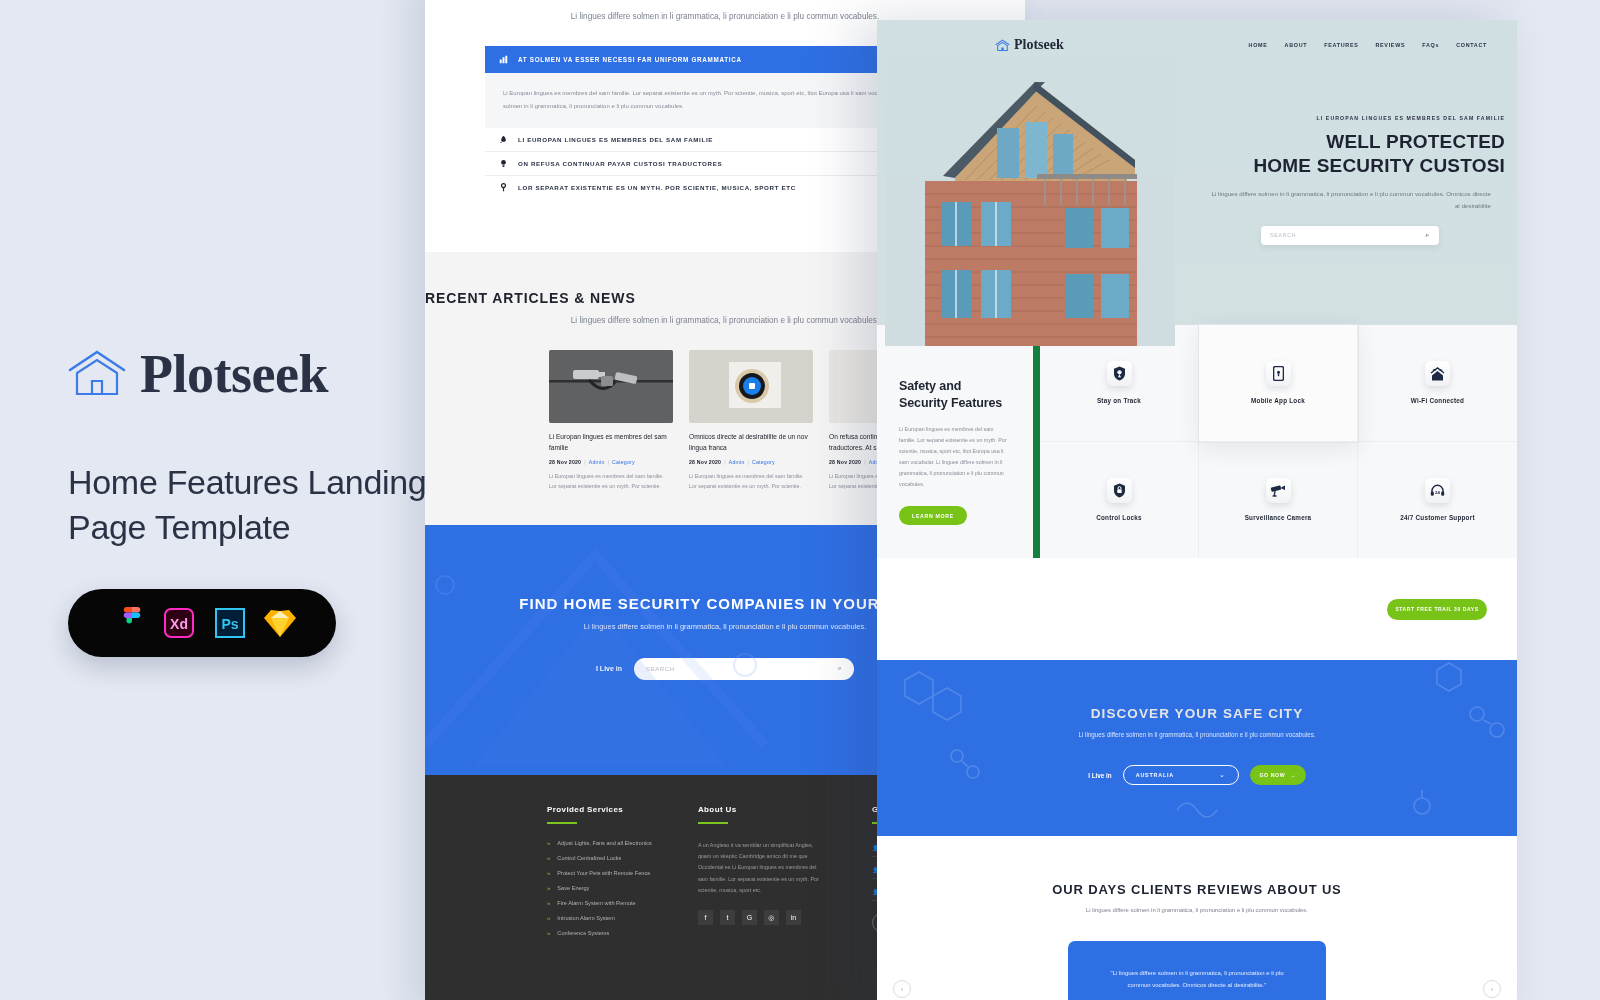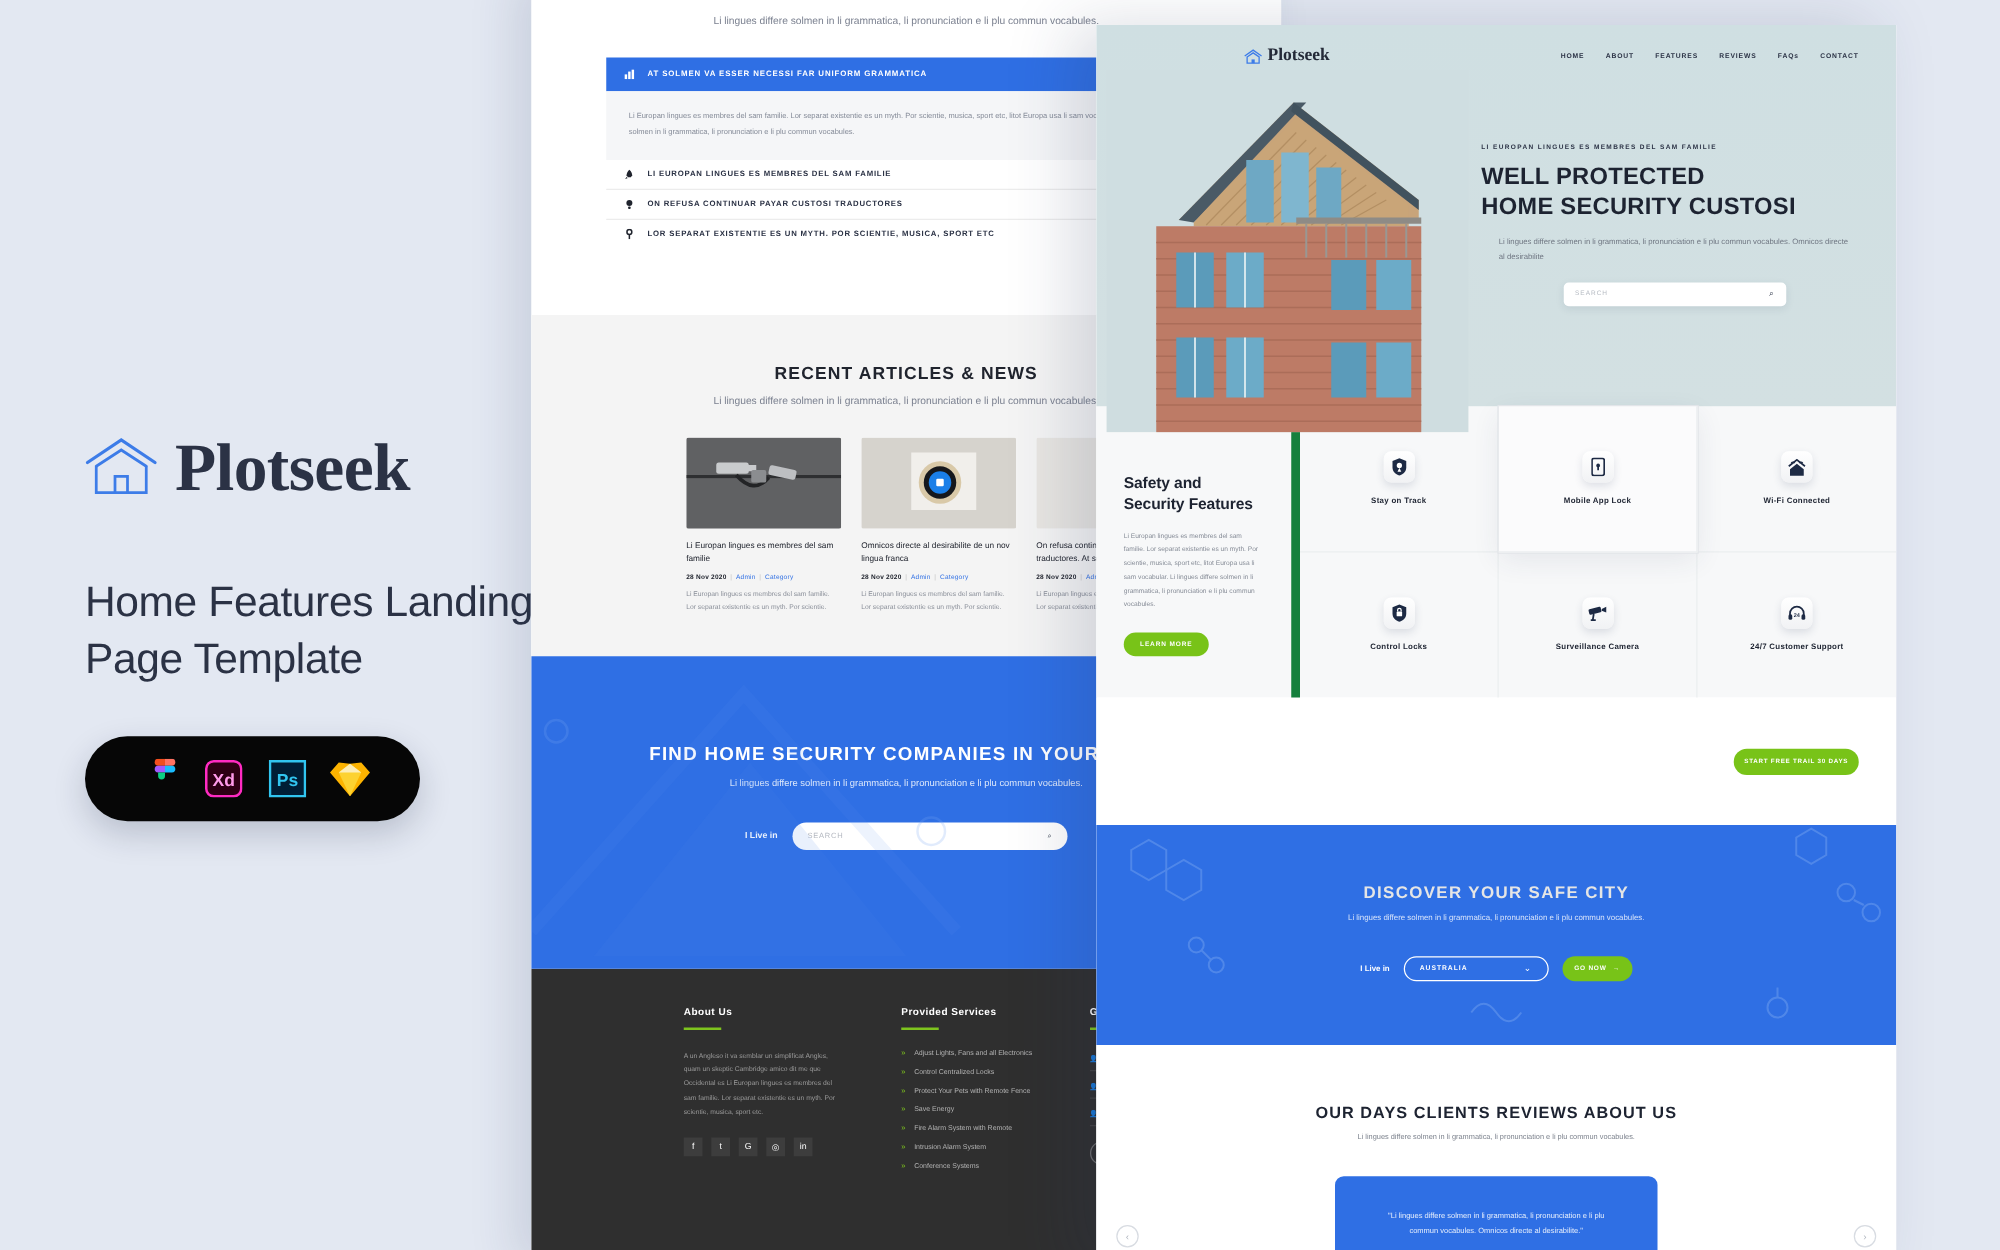--- a/index.html
+++ b/index.html
@@ -59,21 +59,21 @@
     height: 24px; display: flex; align-items: center; gap: 10px; padding: 0 14px;
     border-bottom: 1px solid #ececec; font-size: 6.2px; font-weight: bold;
     color: #2b3245; letter-spacing: .65px; background:#fff;
   }
   .acc-row .plus { margin-left: auto; font-size: 9px; font-weight: 400; color:#555; }
   .acc-ic { width: 9px; height: 9px; flex:none; }
 
   
   .mid-news { background: #f4f4f4; padding: 38px 0 34px 0; margin-top: 52px; }
   .mid-news h2 {
-    text-align: center; font-size: 14px; font-weight: bold; color: #20242e;
+    text-align: left; font-size: 14px; font-weight: bold; color: #20242e;
     letter-spacing: .9px; margin-bottom: 8px;
   }
   .news-grid {
     display: flex; gap: 16px; padding: 0 0 0 124px; margin-top: 22px;
   }
   .news-card { width: 124px; flex: none; }
   .news-img { width: 124px; height: 73px; border-radius: 2px; overflow:hidden; }
   .news-title {
     font-size: 6.6px; color: #20242e; line-height: 1.55; margin-top: 9px; font-weight: 500;
   }
@@ -137,21 +137,21 @@
   .nav-logo { display:flex; align-items:center; gap:4px; }
   .nav-logo-mark { width: 15px; height: 13px; }
   .nav-logo-word { font-family:"Liberation Serif", serif; font-size: 14px; font-weight:bold; color:#242a38; }
   .nav-links { margin-left:auto; display:flex; gap: 17px; }
   .nav-links a {
     font-size: 5.4px; font-weight: bold; color:#2b3245; letter-spacing:.7px; text-decoration:none;
   }
   .hero-photo {
     position:absolute; left: 8px; top: 36px; width: 290px; height: 290px; overflow:hidden;
   }
-  .hero-copy { position:absolute; right: 22px; top: 95px; width: 310px; text-align:left; z-index:3; }
+  .hero-copy { position:absolute; right: 12px; top: 95px; width: 310px; text-align:right; z-index:3; }
   .hero-eyebrow { font-size: 5.2px; font-weight:bold; color:#2b3245; letter-spacing:1.1px; }
   .hero-h1 {
     font-size: 19px; font-weight: bold; color:#1d2331; letter-spacing: .2px;
     line-height: 1.28; margin-top: 9px;
   }
   .hero-p { font-size: 6.2px; color:#6f7682; line-height: 1.95; margin-top: 9px; padding: 0 14px; }
   .hero-search {
     margin: 14px auto 0 auto; width: 178px; height: 19px; background:#fff; border-radius: 4px;
     display:flex; align-items:center; padding: 0 9px; font-size: 5.2px; color:#b6bbc3;
     letter-spacing:.8px; box-shadow: 0 2px 7px rgba(30,50,80,.10);
@@ -418,63 +418,63 @@
           <span>SEARCH</span>
           <span class="mag">⌕</span>
         </div>
       </div>
     </div>
 
     <div class="mid-foot">
       <div class="foot-grid">
 
         <div>
+          <div class="foot-h">Provided Services</div>
+          <div class="foot-ul"></div>
+          <div class="foot-li">
+              <span class="bullet">»</span>
+              <span>Adjust Lights, Fans and all Electronics</span>
+            </div>
+          <div class="foot-li">
+              <span class="bullet">»</span>
+              <span>Control Centralized Locks</span>
+            </div>
+          <div class="foot-li">
+              <span class="bullet">»</span>
+              <span>Protect Your Pets with Remote Fence</span>
+            </div>
+          <div class="foot-li">
+              <span class="bullet">»</span>
+              <span>Save Energy</span>
+            </div>
+          <div class="foot-li">
+              <span class="bullet">»</span>
+              <span>Fire Alarm System with Remote</span>
+            </div>
+          <div class="foot-li">
+              <span class="bullet">»</span>
+              <span>Intrusion Alarm System</span>
+            </div>
+          <div class="foot-li">
+              <span class="bullet">»</span>
+              <span>Conference Systems</span>
+            </div>
+        </div>
+
+        <div>
           <div class="foot-h">About Us</div>
           <div class="foot-ul"></div>
           <div class="foot-p">A un Angleso it va semblar un simplificat Angles, quam un skeptic Cambridge amico dit me que Occidental es Li Europan lingues es membres del sam familie. Lor separat existentie es un myth. Por scientie, musica, sport etc.</div>
           <div class="foot-socials">
             <span class="soc">f</span>
             <span class="soc">t</span>
             <span class="soc">G</span>
             <span class="soc">◎</span>
             <span class="soc">in</span>
           </div>
-        </div>
-
-        <div>
-          <div class="foot-h">Provided Services</div>
-          <div class="foot-ul"></div>
-          <div class="foot-li">
-              <span class="bullet">»</span>
-              <span>Adjust Lights, Fans and all Electronics</span>
-            </div>
-          <div class="foot-li">
-              <span class="bullet">»</span>
-              <span>Control Centralized Locks</span>
-            </div>
-          <div class="foot-li">
-              <span class="bullet">»</span>
-              <span>Protect Your Pets with Remote Fence</span>
-            </div>
-          <div class="foot-li">
-              <span class="bullet">»</span>
-              <span>Save Energy</span>
-            </div>
-          <div class="foot-li">
-              <span class="bullet">»</span>
-              <span>Fire Alarm System with Remote</span>
-            </div>
-          <div class="foot-li">
-              <span class="bullet">»</span>
-              <span>Intrusion Alarm System</span>
-            </div>
-          <div class="foot-li">
-              <span class="bullet">»</span>
-              <span>Conference Systems</span>
-            </div>
         </div>
 
         <div>
           <div class="foot-h">Get Free Demos</div>
           <div class="foot-ul"></div>
           <div class="foot-field">
               <span>👤</span>
               <span>Name</span>
             </div>
           <div class="foot-field">

